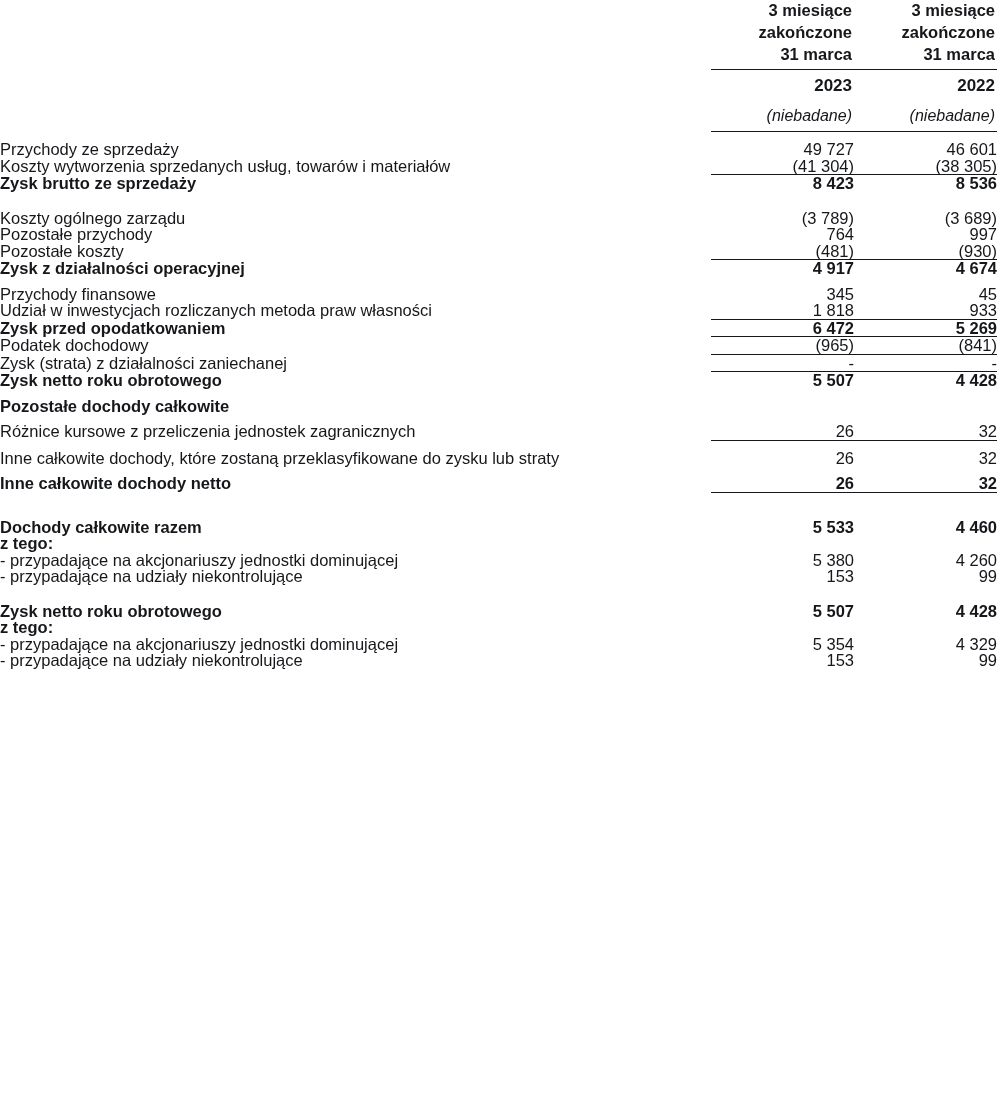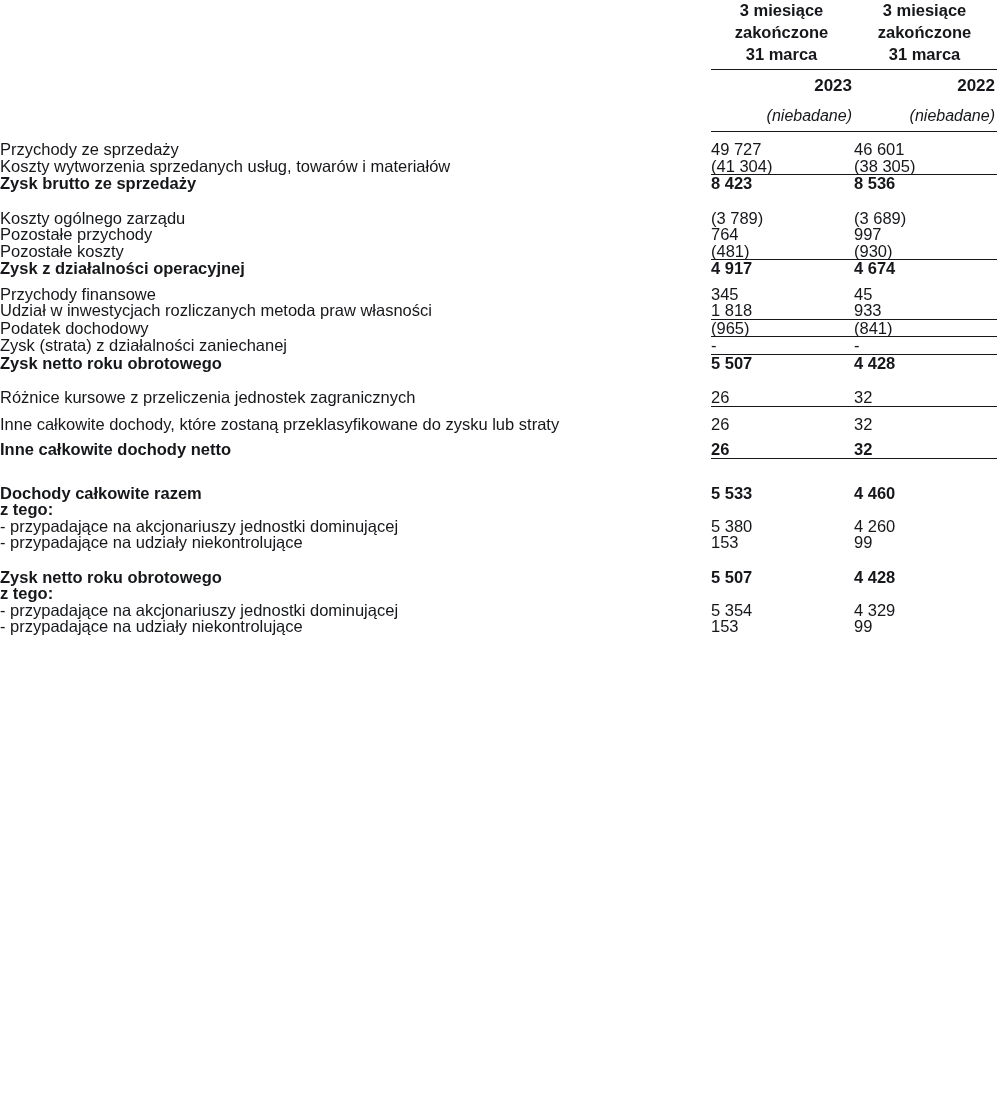--- a/index.html
+++ b/index.html
@@ -35,21 +35,21 @@
 
   
   .hdr-period td {
     vertical-align: bottom;
     padding: 0 0 4px 0;
   }
   .hdr-period .period {
     font-weight: bold;
     font-size: 16.5px;
     line-height: 1.32;
-    text-align: center;
+    text-align: right;
     padding-right: 2px;
     margin-top: 35px;
   }
 
   .hdr-year td {
     padding: 5px 0 0 0;
     vertical-align: bottom;
   }
   .hdr-year .year {
     font-weight: bold;
@@ -84,21 +84,21 @@
   td.label {
     font-size: 16.5px;
     line-height: 1;
     white-space: nowrap;
     padding-top: 7px;
     padding-bottom: 7px;
   }
   td.num {
     font-size: 16.5px;
     line-height: 1;
-    text-align: left;
+    text-align: right;
     white-space: nowrap;
     padding-top: 7px;
     padding-bottom: 7px;
     padding-right: 2px;
   }
 
   tr.bold td.label,
   tr.bold td.num { font-weight: bold; }
 
   
@@ -217,20 +217,25 @@
       <td class="num">45</td>
     </tr>
 
 
     <tr class="row rule-bot">
       <td class="label ind-1">Udział w inwestycjach rozliczanych metoda praw własności</td>
       <td class="num">1 818</td>
       <td class="num">933</td>
     </tr>
 
+    <tr class="row bold rule-bot">
+      <td class="label ind-0">Zysk przed opodatkowaniem</td>
+      <td class="num">6 472</td>
+      <td class="num">5 269</td>
+    </tr>
 
     <tr class="row rule-bot">
       <td class="label ind-1">Podatek dochodowy</td>
       <td class="num">(965)</td>
       <td class="num">(841)</td>
     </tr>
 
 
     <tr class="row rule-bot">
       <td class="label ind-1">Zysk (strata) z działalności zaniechanej</td>
@@ -243,20 +248,25 @@
       <td class="num">5 507</td>
       <td class="num">4 428</td>
     </tr>
 
     <tr class="gap-sm">
           <td></td>
           <td></td>
           <td></td>
         </tr>
 
+    <tr class="row bold">
+      <td class="label ind-0">Pozostałe dochody całkowite</td>
+      <td class="num"></td>
+      <td class="num"></td>
+    </tr>
 
     <tr class="gap-sm">
           <td></td>
           <td></td>
           <td></td>
         </tr>
 
     <tr class="row rule-bot">
       <td class="label ind-4">Różnice kursowe z przeliczenia jednostek zagranicznych</td>
       <td class="num">26</td>

